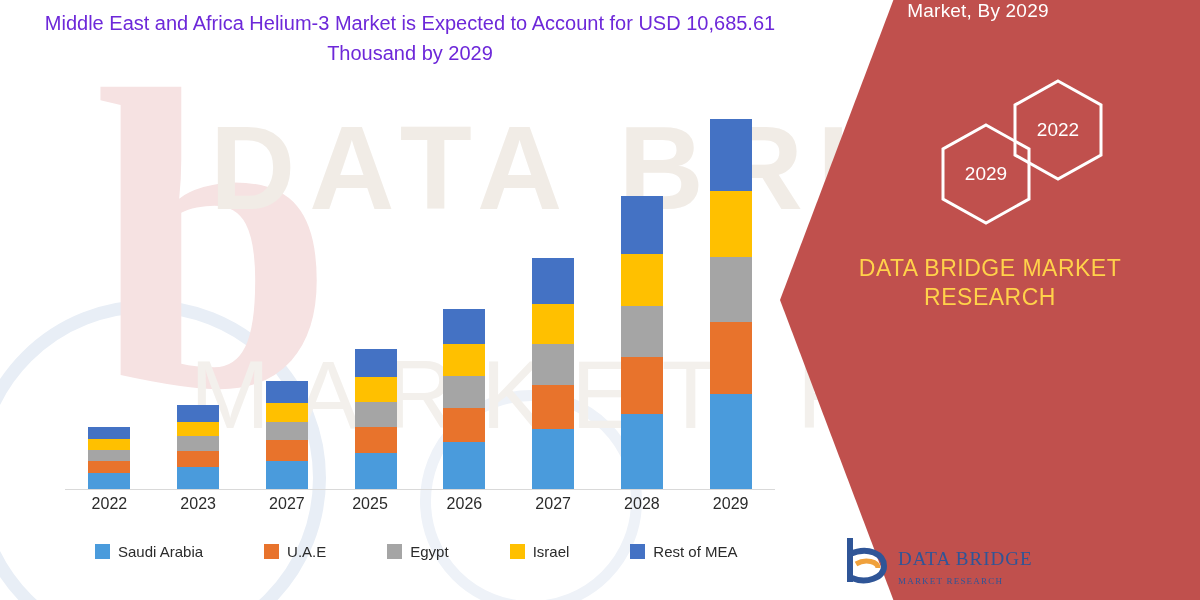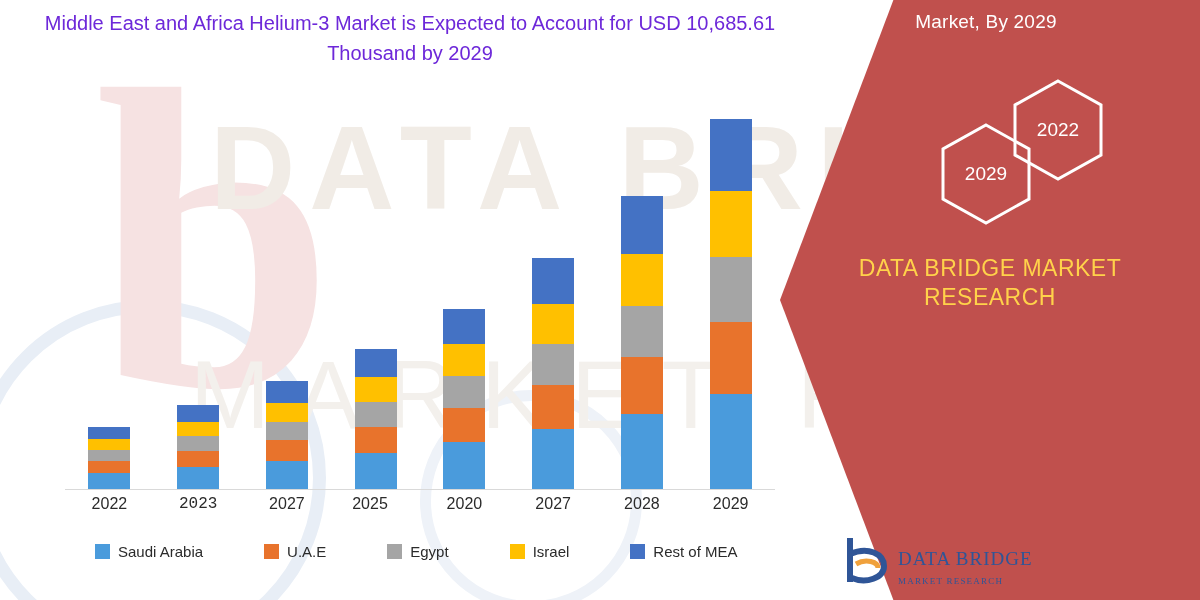--- a/index.html
+++ b/index.html
@@ -41,22 +41,22 @@
   }
 
   
   #right-panel{
     position:absolute; right:0; top:0; width:420px; height:600px;
     background:#c0504d;
     clip-path:polygon(27% 0, 100% 0, 100% 100%, 27% 100%, 0 50%);
     overflow:hidden;
   }
   #panel-title{
-    position:absolute; right:4px; top:0; width:420px;
-    text-align:center; color:#ffffff; font-size:19px; padding-top:11px;
+    position:absolute; right:12px; top:0; width:420px;
+    text-align:center; color:#ffffff; font-size:19px; 
     letter-spacing:.2px;
   }
   #hex-wrap{position:absolute; left:160px; top:100px; width:250px; height:130px;}
   .hex{
     position:absolute; width:92px;height:104px;
   }
   .hex svg{display:block}
   .hex span{
     position:absolute; left:0; top:0; width:92px; height:104px;
     display:flex;align-items:center;justify-content:center;
@@ -199,24 +199,24 @@
         <div class="seg" style="height: 71.4209px; background: rgb(232, 115, 44);"></div>
         <div class="seg" style="height: 65.4692px; background: rgb(165, 165, 165);"></div>
         <div class="seg" style="height: 65.4692px; background: rgb(255, 192, 0);"></div>
         <div class="seg" style="height: 72.4129px; background: rgb(68, 114, 196);"></div>
       </div>
     </div>
 </div>
 
 <div id="x-labels">
     <div class="x-lab" style="left: 4.375px;">2022</div>
-    <div class="x-lab" style="left: 93.125px; font-family: Liberation Mono, monospace;">2023</div>
+    <div class="x-lab" style="left: 93.125px;">2023</div>
     <div class="x-lab" style="left: 181.875px;">2027</div>
     <div class="x-lab" style="left: 265px;">2025</div>
-    <div class="x-lab" style="left: 359.375px;">2020</div>
+    <div class="x-lab" style="left: 359.375px;">2026</div>
     <div class="x-lab" style="left: 448.125px;">2027</div>
     <div class="x-lab" style="left: 536.875px;">2028</div>
     <div class="x-lab" style="left: 625.625px;">2029</div>
   </div>
 
 <div id="legend">
     <div class="lg-item">
       <span class="lg-swatch" style="background: rgb(74, 155, 220);"></span>
       <span class="lg-label">Saudi Arabia</span>
     </div>

